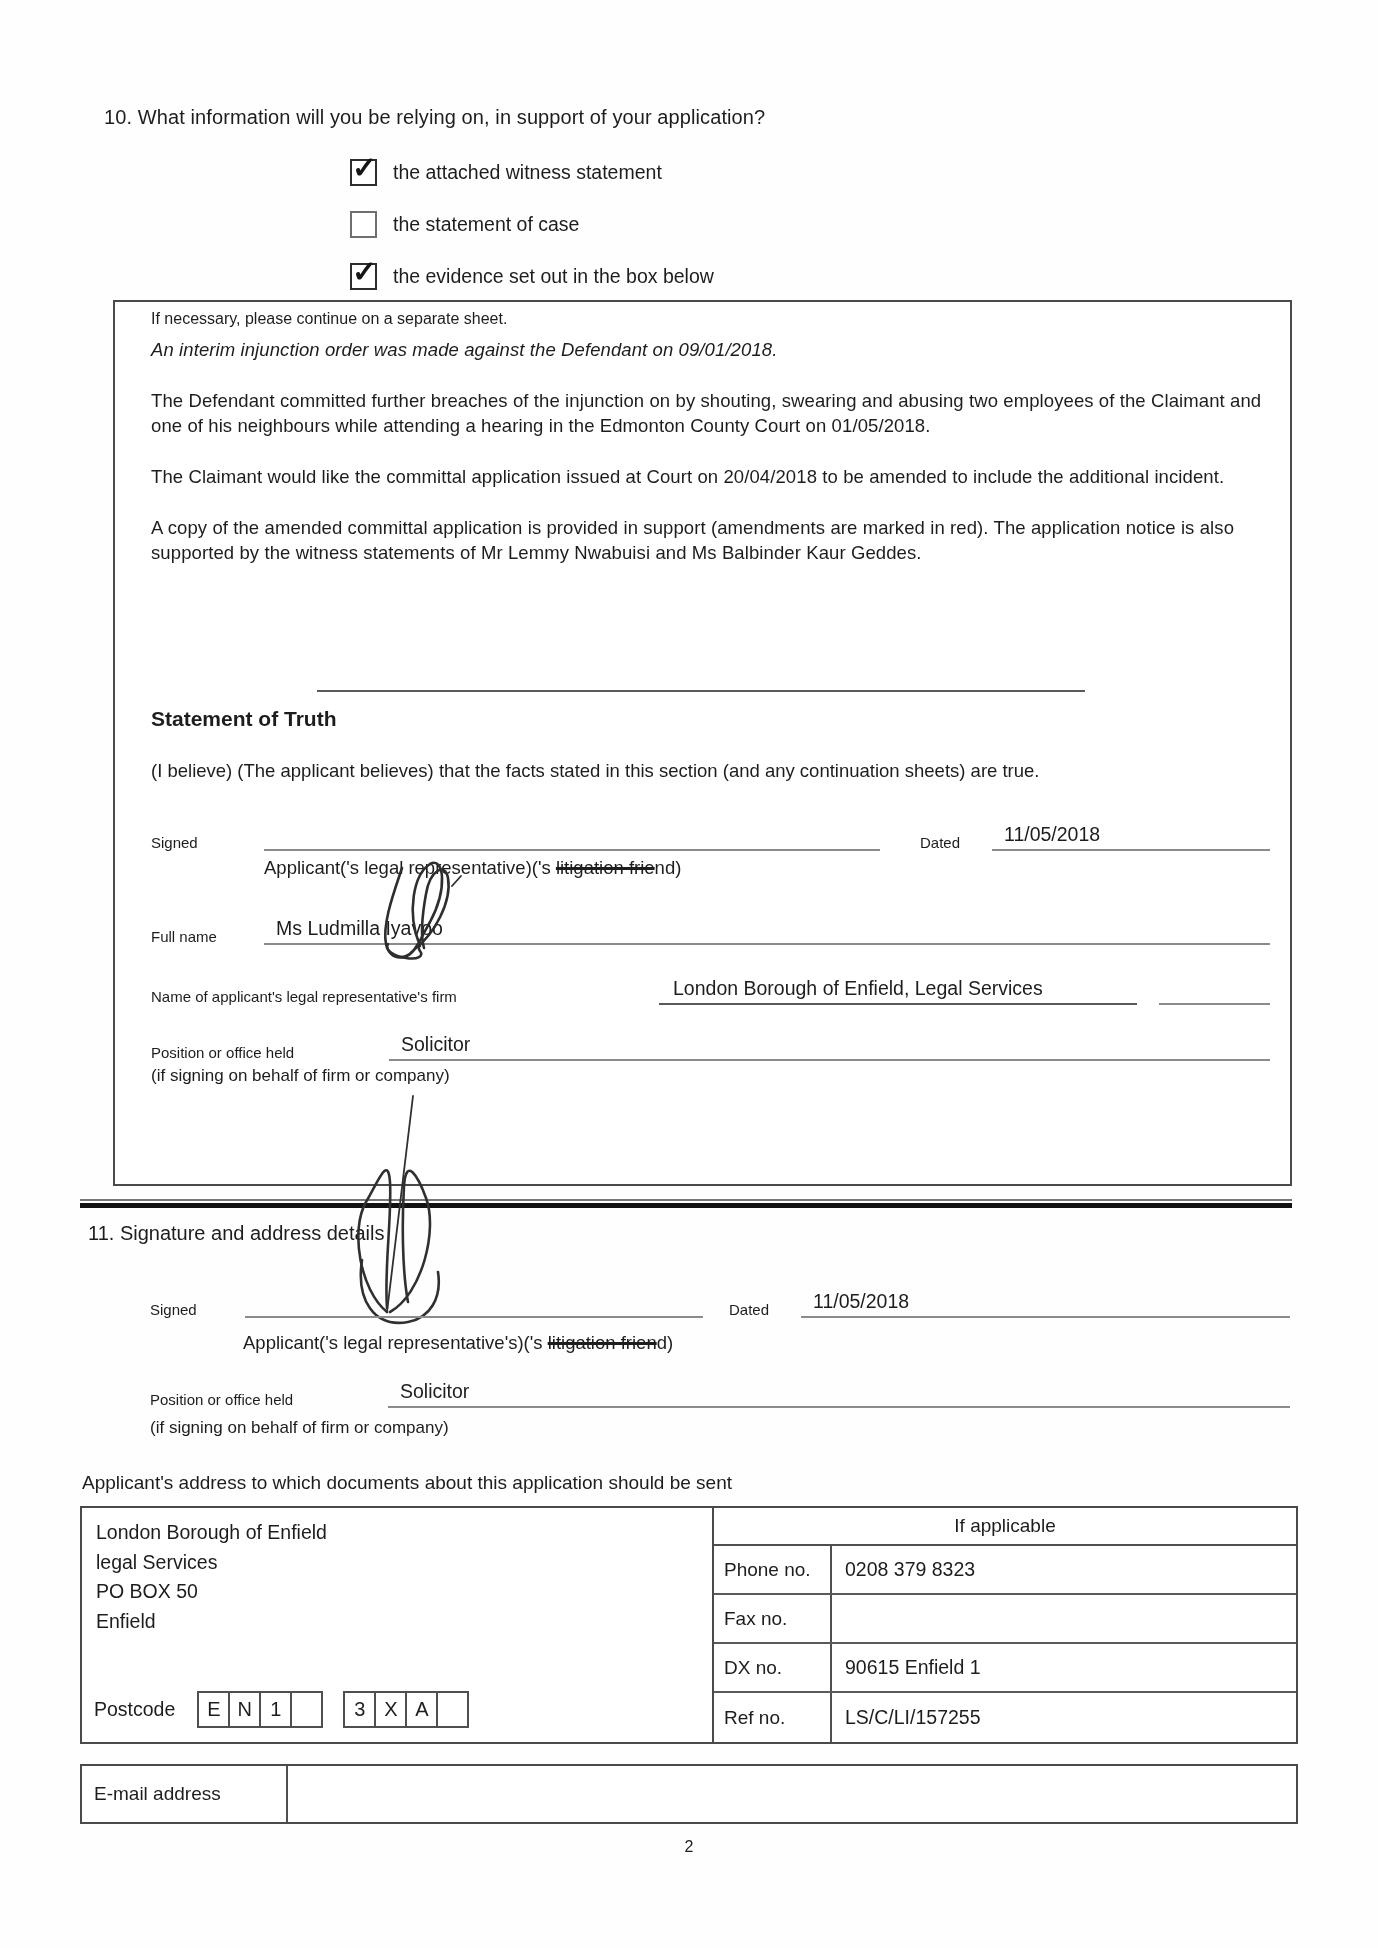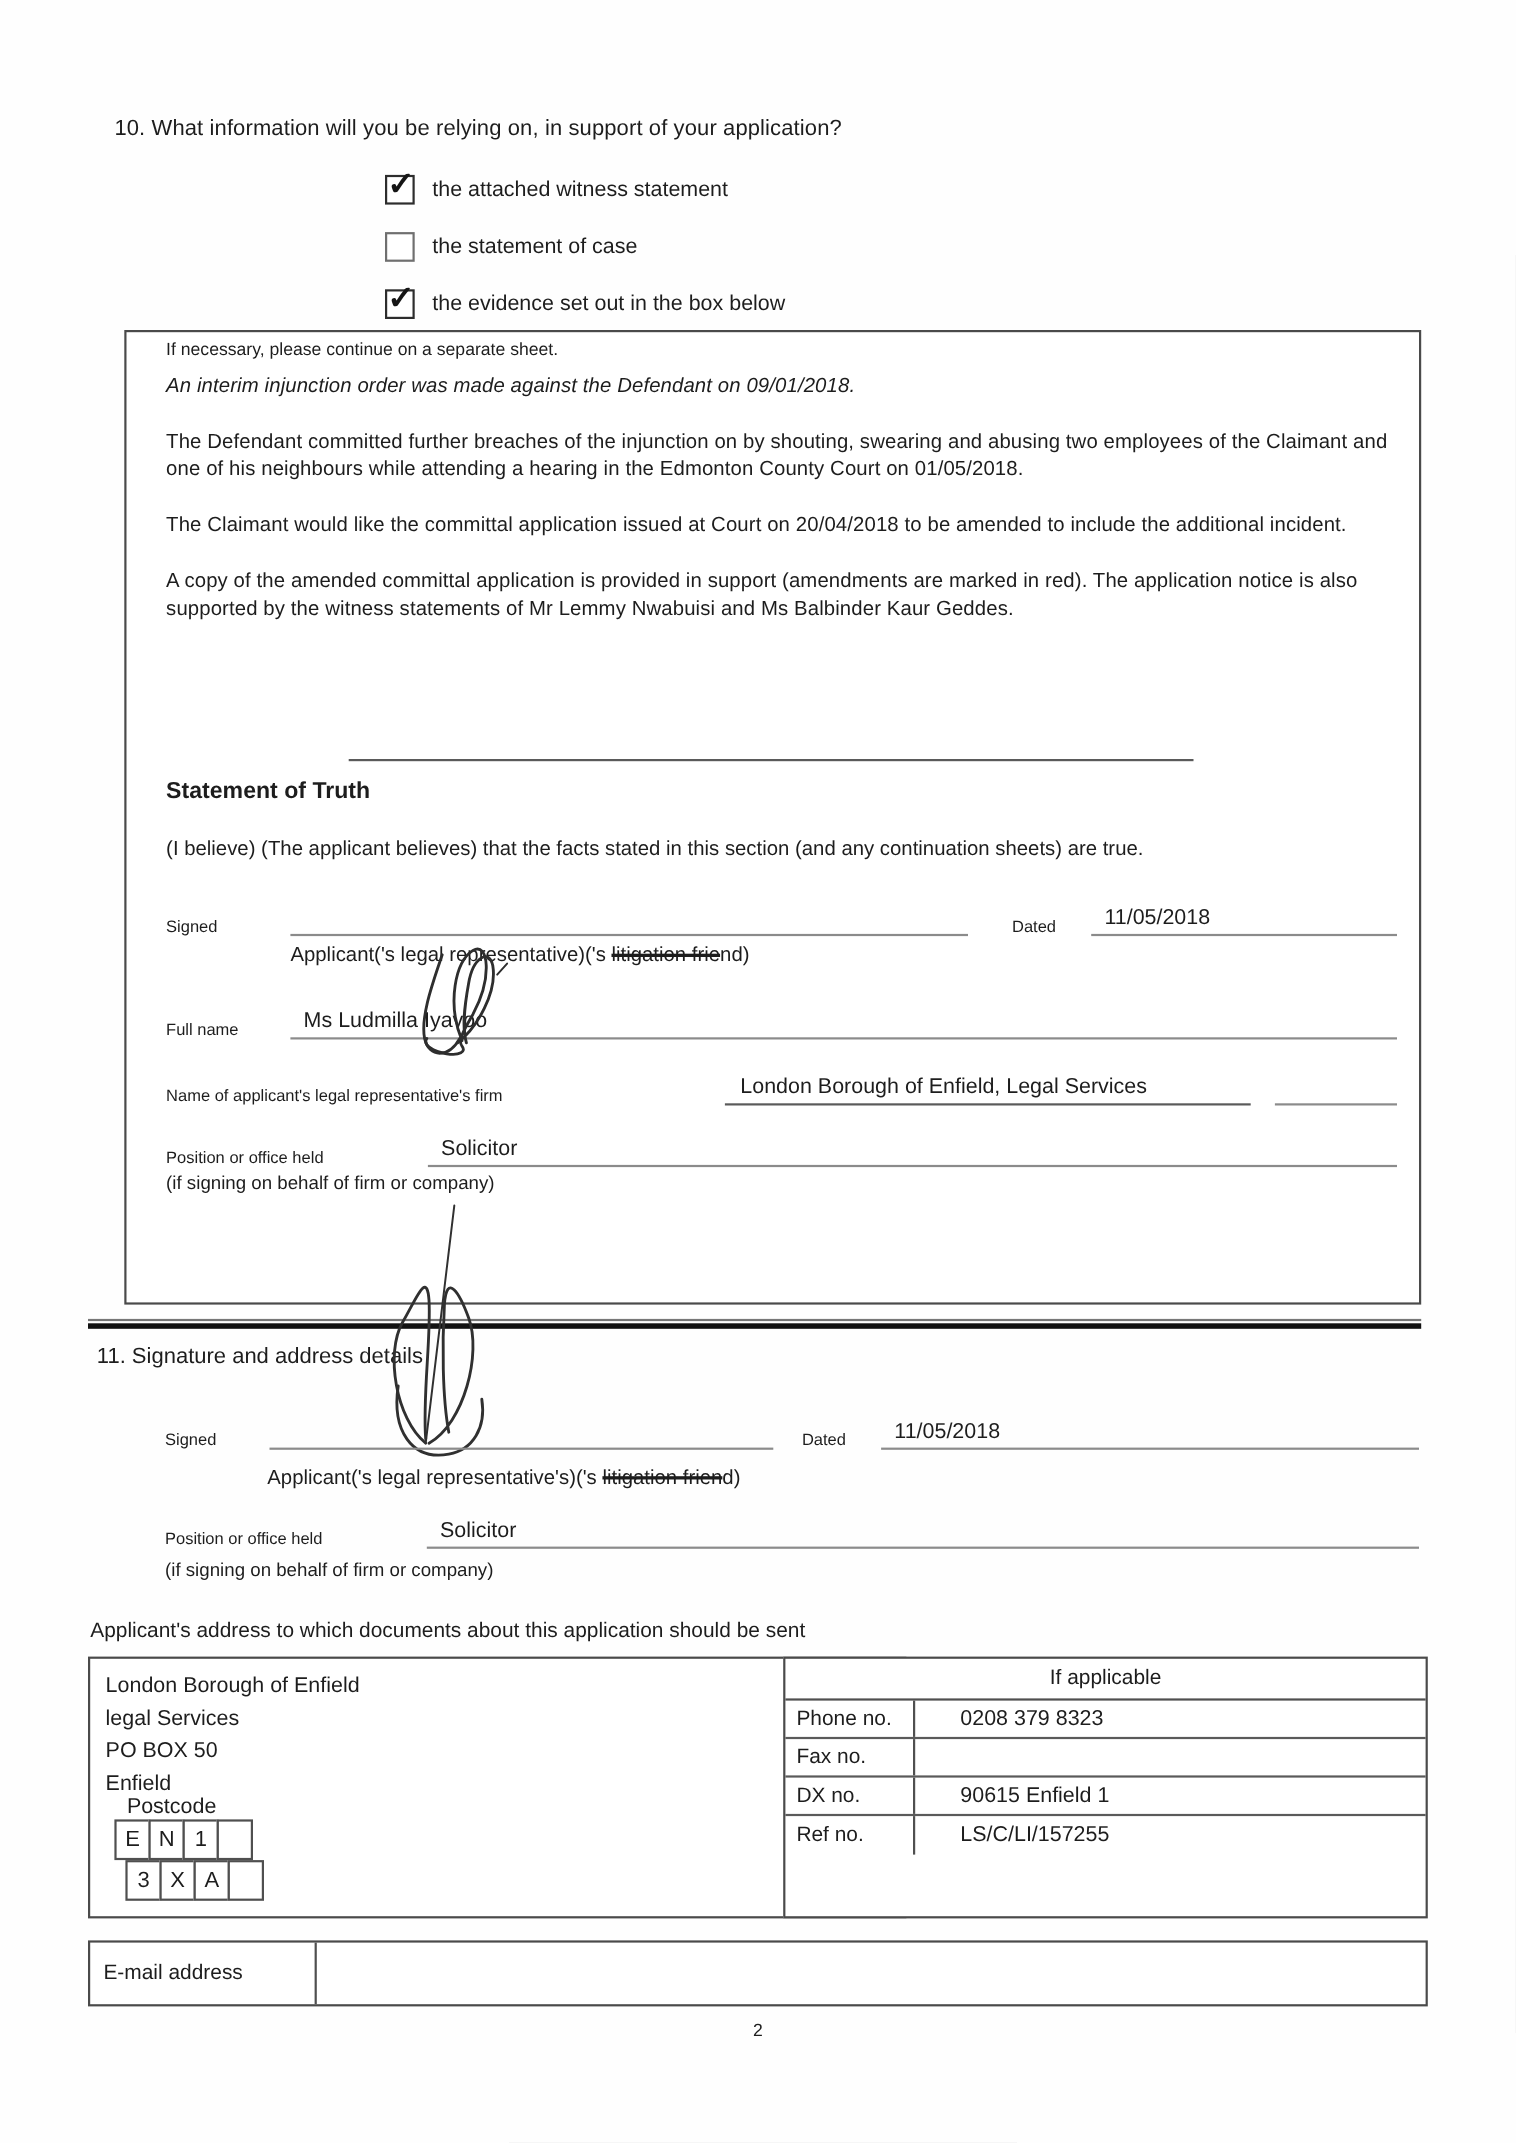--- a/index.html
+++ b/index.html
@@ -68,37 +68,37 @@
   .s11-caption { position:absolute; left:243px; top:1332px; font-size:18.5px; }
   .s11-pos { position:absolute; left:150px; top:1372px; width:1140px; display:flex; align-items:flex-end; height:36px; }
   .s11-note { position:absolute; left:150px; top:1418px; font-size:17px; }
 
   .addr-head { position:absolute; left:82px; top:1472px; font-size:19px; }
   .addr-box {
     position:absolute; left:80px; top:1506px; width:744px; height:238px;
     border:2px solid #4a4a4a; background:#fff; padding:10px 14px;
   }
   .addr-line { font-size:19.5px; line-height:29.5px; }
-  .postcode-row { position:absolute; left:12px; bottom:14px; display:flex; align-items:center;flex-direction:column; }
+  .postcode-row { position:absolute; left:12px; bottom:14px; display:flex; align-items:center; }
   .pc-label { font-size:19.5px; margin-right:22px; }
   .pc-group { display:flex; }
   .pc-group + .pc-group { margin-left:20px; }
   .pc-cell {
     width:33px; height:37px; border:2px solid #4f4f4f; margin-left:-2px;
     display:flex; align-items:center; justify-content:center;
     font-size:20px; background:#fff;
   }
   .pc-cell:first-child { margin-left:0; }
 
   .contact-table {
     position:absolute; left:712px; top:1506px; width:586px; height:238px;
     border:2px solid #4a4a4a; background:#fff;
   }
   .ct-header { height:38px; border-bottom:2px solid #4f4f4f; display:flex; align-items:center; justify-content:center; font-size:19px; }
-  .ct-row { display:flex; height:35px; border-bottom:2px solid #5a5a5a;gap:28px; }
+  .ct-row { display:flex; height:49px; border-bottom:2px solid #5a5a5a; }
   .ct-row:last-child { border-bottom:none; }
   .ct-label { width:118px; flex:0 0 118px; border-right:2px solid #4f4f4f; display:flex; align-items:center; padding-left:10px; font-size:19px; }
   .ct-value { flex:1; display:flex; align-items:center; padding-left:13px; font-size:19.5px; }
 
   .email-box {
     position:absolute; left:80px; top:1764px; width:1218px; height:60px;
     border:2px solid #4a4a4a; background:#fff; display:flex;
   }
   .email-label { width:206px; flex:0 0 206px; border-right:2px solid #4f4f4f; display:flex; align-items:center; padding-left:12px; font-size:19px; }
   .email-value { flex:1; display:flex; align-items:center; padding-left:14px; font-size:19.5px; }

